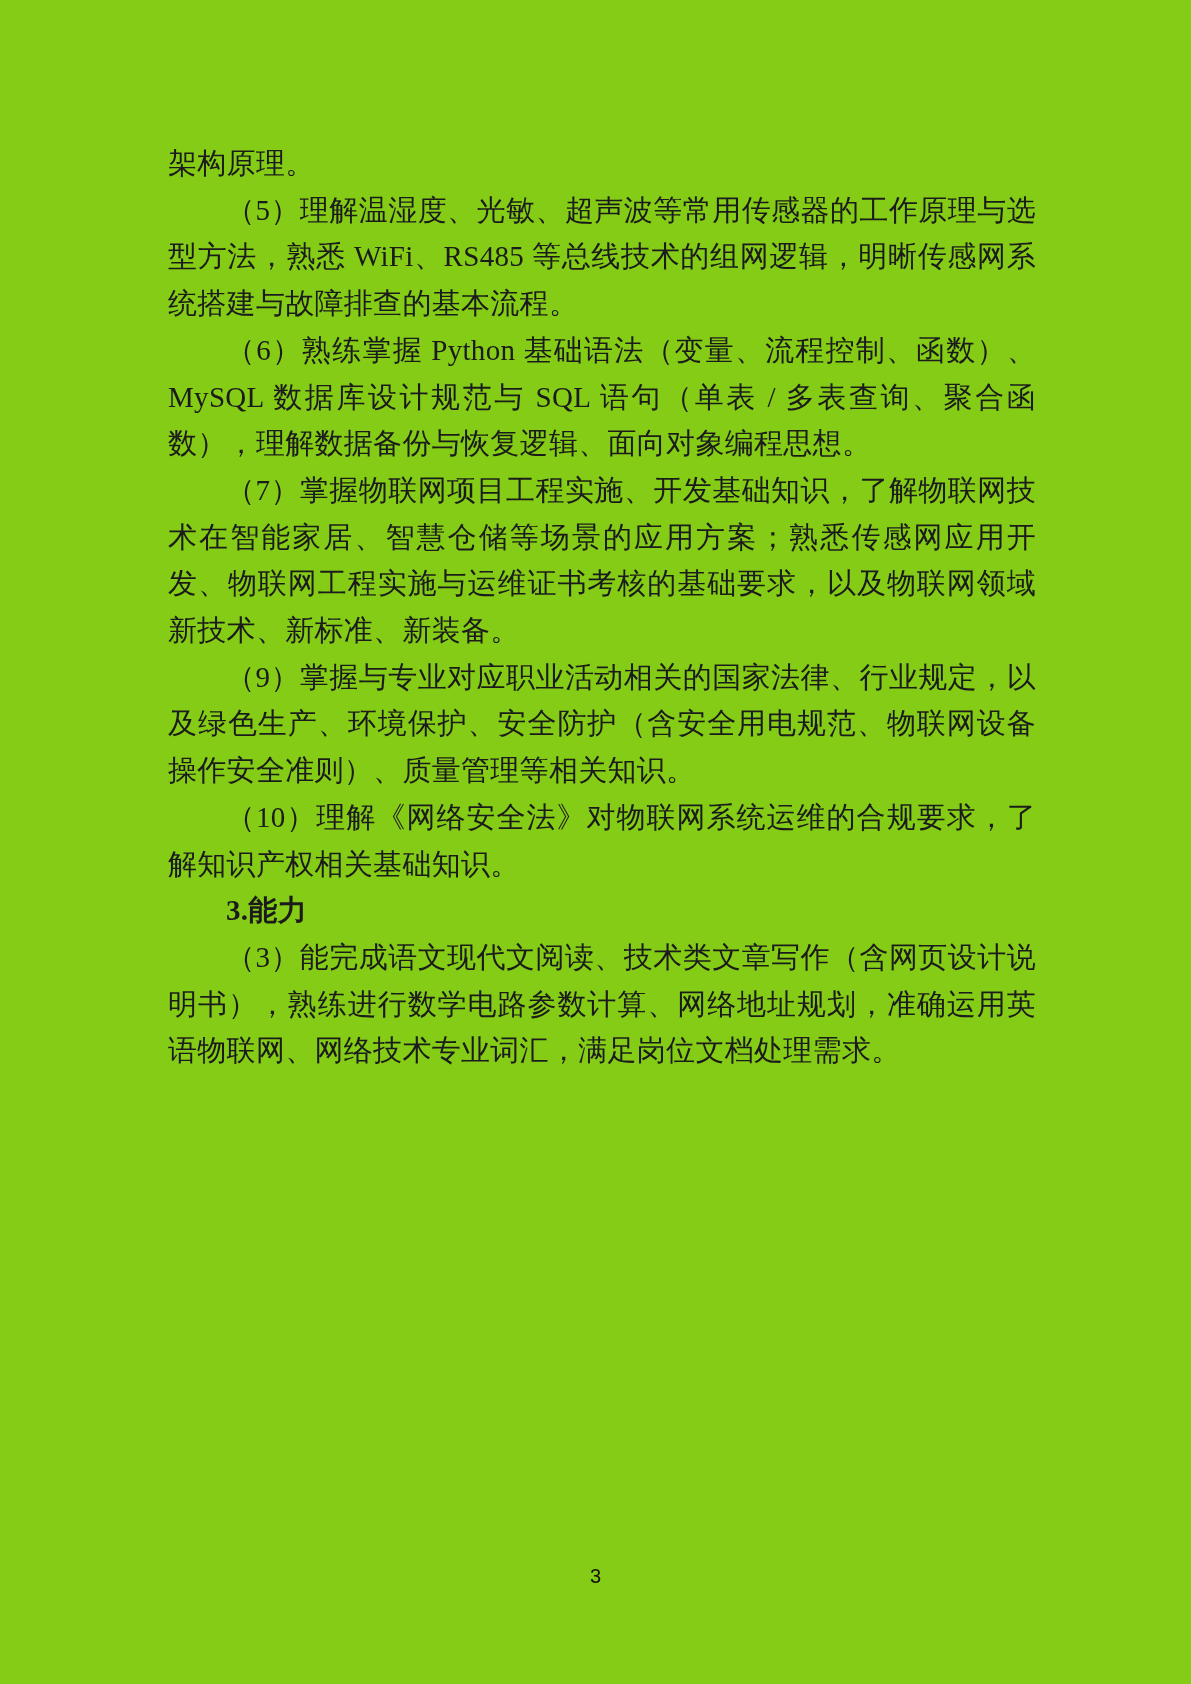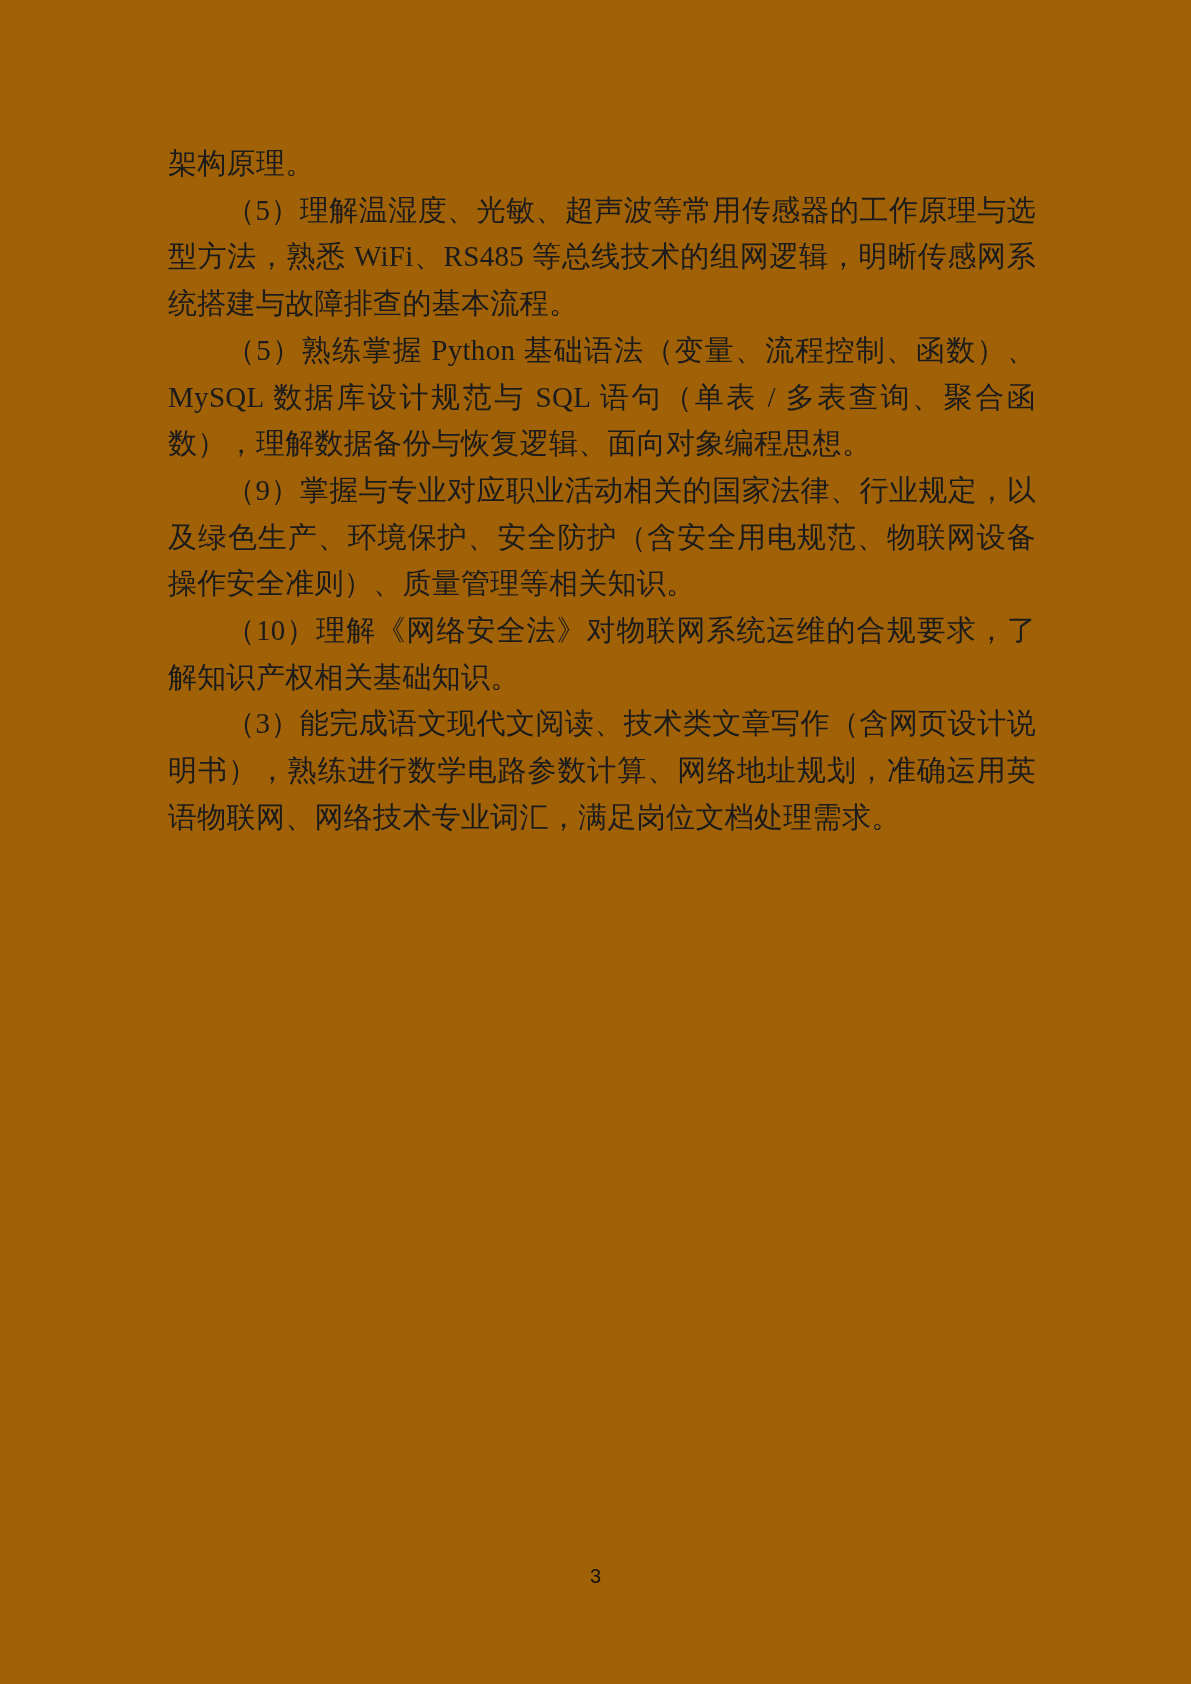--- a/index.html
+++ b/index.html
@@ -4,21 +4,21 @@
 <style>
   html, body {
     margin: 0;
     padding: 0;
     background: #ffffff;
   }
   .page {
     position: relative;
     width: 1191px;
     height: 1684px;
-    background: #a16207;
+    background: #84cc16;
     overflow: hidden;
     font-family: "Liberation Serif", "DejaVu Serif", serif;
     color: #1b1b1b;
   }
   .doc-body {
     position: absolute;
     left: 168px;
     top: 140px;
     width: 868px;
     font-size: 29px;
@@ -57,23 +57,25 @@
   }
 </style>
 </head>
 <body>
 
 <div class="page">
 
   <div class="doc-body">
     <p class="para no-indent">架构原理。</p>
     <p class="para">（5）理解温湿度、光敏、超声波等常用传感器的工作原理与选型方法，熟悉 WiFi、RS485 等总线技术的组网逻辑，明晰传感网系统搭建与故障排查的基本流程。</p>
-    <p class="para">（5）熟练掌握 Python 基础语法（变量、流程控制、函数）、MySQL 数据库设计规范与 SQL 语句（单表 / 多表查询、聚合函数），理解数据备份与恢复逻辑、面向对象编程思想。</p>
+    <p class="para">（6）熟练掌握 Python 基础语法（变量、流程控制、函数）、MySQL 数据库设计规范与 SQL 语句（单表 / 多表查询、聚合函数），理解数据备份与恢复逻辑、面向对象编程思想。</p>
+    <p class="para">（7）掌握物联网项目工程实施、开发基础知识，了解物联网技术在智能家居、智慧仓储等场景的应用方案；熟悉传感网应用开发、物联网工程实施与运维证书考核的基础要求，以及物联网领域新技术、新标准、新装备。</p>
     <p class="para">（9）掌握与专业对应职业活动相关的国家法律、行业规定，以及绿色生产、环境保护、安全防护（含安全用电规范、物联网设备操作安全准则）、质量管理等相关知识。</p>
     <p class="para">（10）理解《网络安全法》对物联网系统运维的合规要求，了解知识产权相关基础知识。</p>
+    <p class="heading">3.能力</p>
     <p class="para">（3）能完成语文现代文阅读、技术类文章写作（含网页设计说明书），熟练进行数学电路参数计算、网络地址规划，准确运用英语物联网、网络技术专业词汇，满足岗位文档处理需求。</p>
   </div>
 
   <div class="footer">
     <span>3</span>
   </div>
 
 </div>
 
 </body></html>

